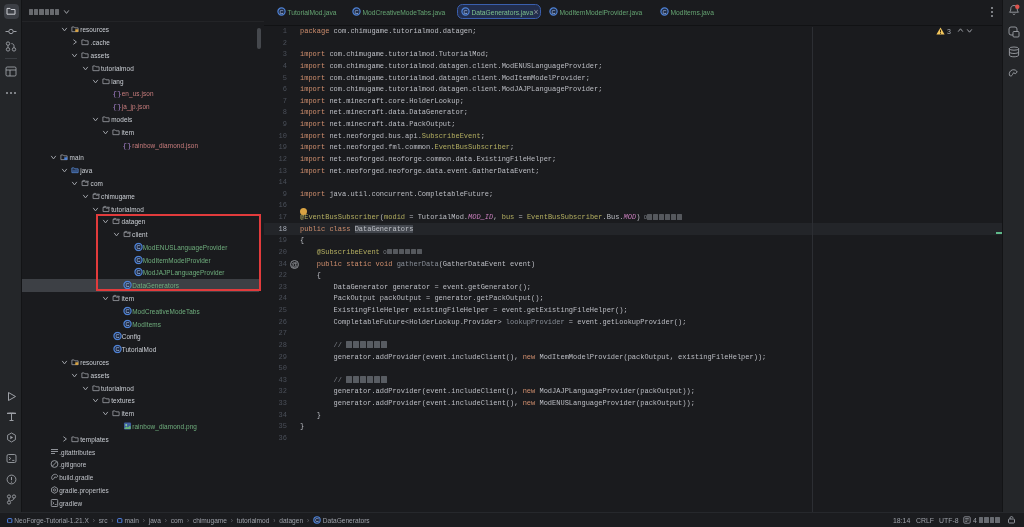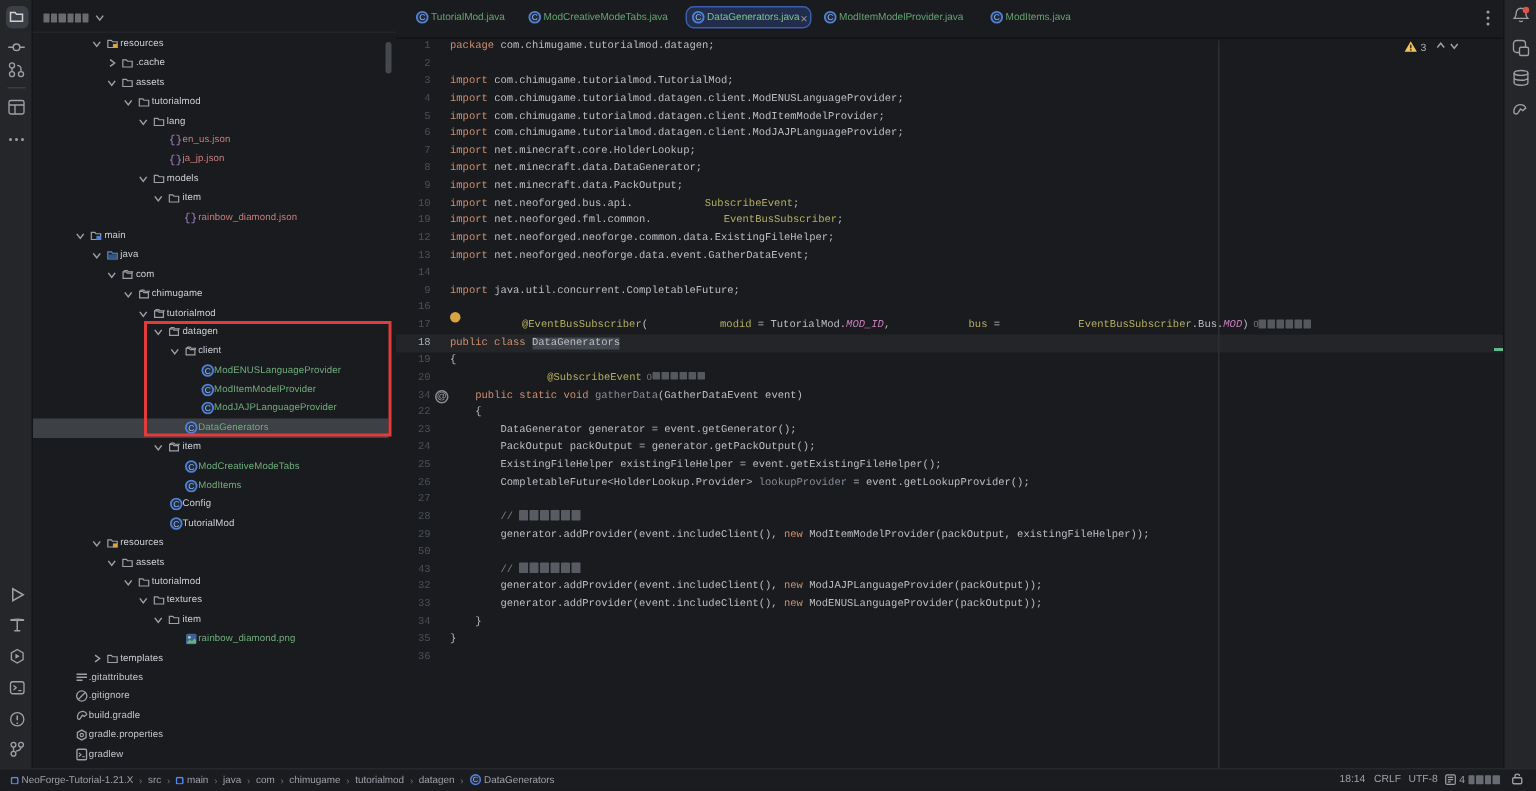--- a/index.html
+++ b/index.html
@@ -31,21 +31,21 @@
 .tabx { position:absolute; left:269.5px; top:11.5px; transform:translateY(-50%); font-size:8.5px; color:#8e939b; }
 #caretrow { position:absolute; left:0; top:222.5px; width:738px; height:12.8px; background:#232529; }
 #guide { position:absolute; left:548px; top:27px; width:1px; height:485px; background:#2c2e33; }
 #gut { position:absolute; left:0px; top:26px; width:23px; text-align:right;
   font-family:"Liberation Mono", monospace; font-size:7px; line-height:11.63px; color:#4a4f59; }
 #gut .cur { color:#a9afba; }
 #code { position:absolute; left:36px; top:26px; font-family:"Liberation Mono", monospace;
   font-size:7px; line-height:11.63px; color:#bcbec4; white-space:pre; }
 .cl { height:11.63px; }
 b { font-weight:normal; font-style:normal;text-align:right; }
-.k { color:#cf8e6d; } .y { color:#b3ae60;margin-left:48px; } .p { color:#c77dbb; font-style:italic; }
+.k { color:#cf8e6d; } .y { color:#b3ae60; } .p { color:#c77dbb; font-style:italic; }
 .c { color:#7a7e85; } .dim { color:#878d96; }
 .hl { background:#43474e; }
 .hint { color:#7a7e85; font-size:6px; font-family:"Liberation Sans",sans-serif; }
 i.hb { display:inline-block; width:5px; height:5.5px; background:rgba(122,126,133,0.62);
   margin-right:1px; border-radius:0.5px; vertical-align:-0.5px; }
 i.cb { display:inline-block; width:5.8px; height:6.2px; background:rgba(122,126,133,0.66);
   margin-right:1.2px; border-radius:0.5px; vertical-align:-0.8px; }
 i.pb { display:inline-block; width:4.3px; height:6px; background:rgba(200,203,209,0.45);
   margin-right:0.9px; border-radius:0.5px; vertical-align:-1px; }
 i.sb { display:inline-block; width:4.6px; height:5.6px; background:rgba(157,160,168,0.6);

